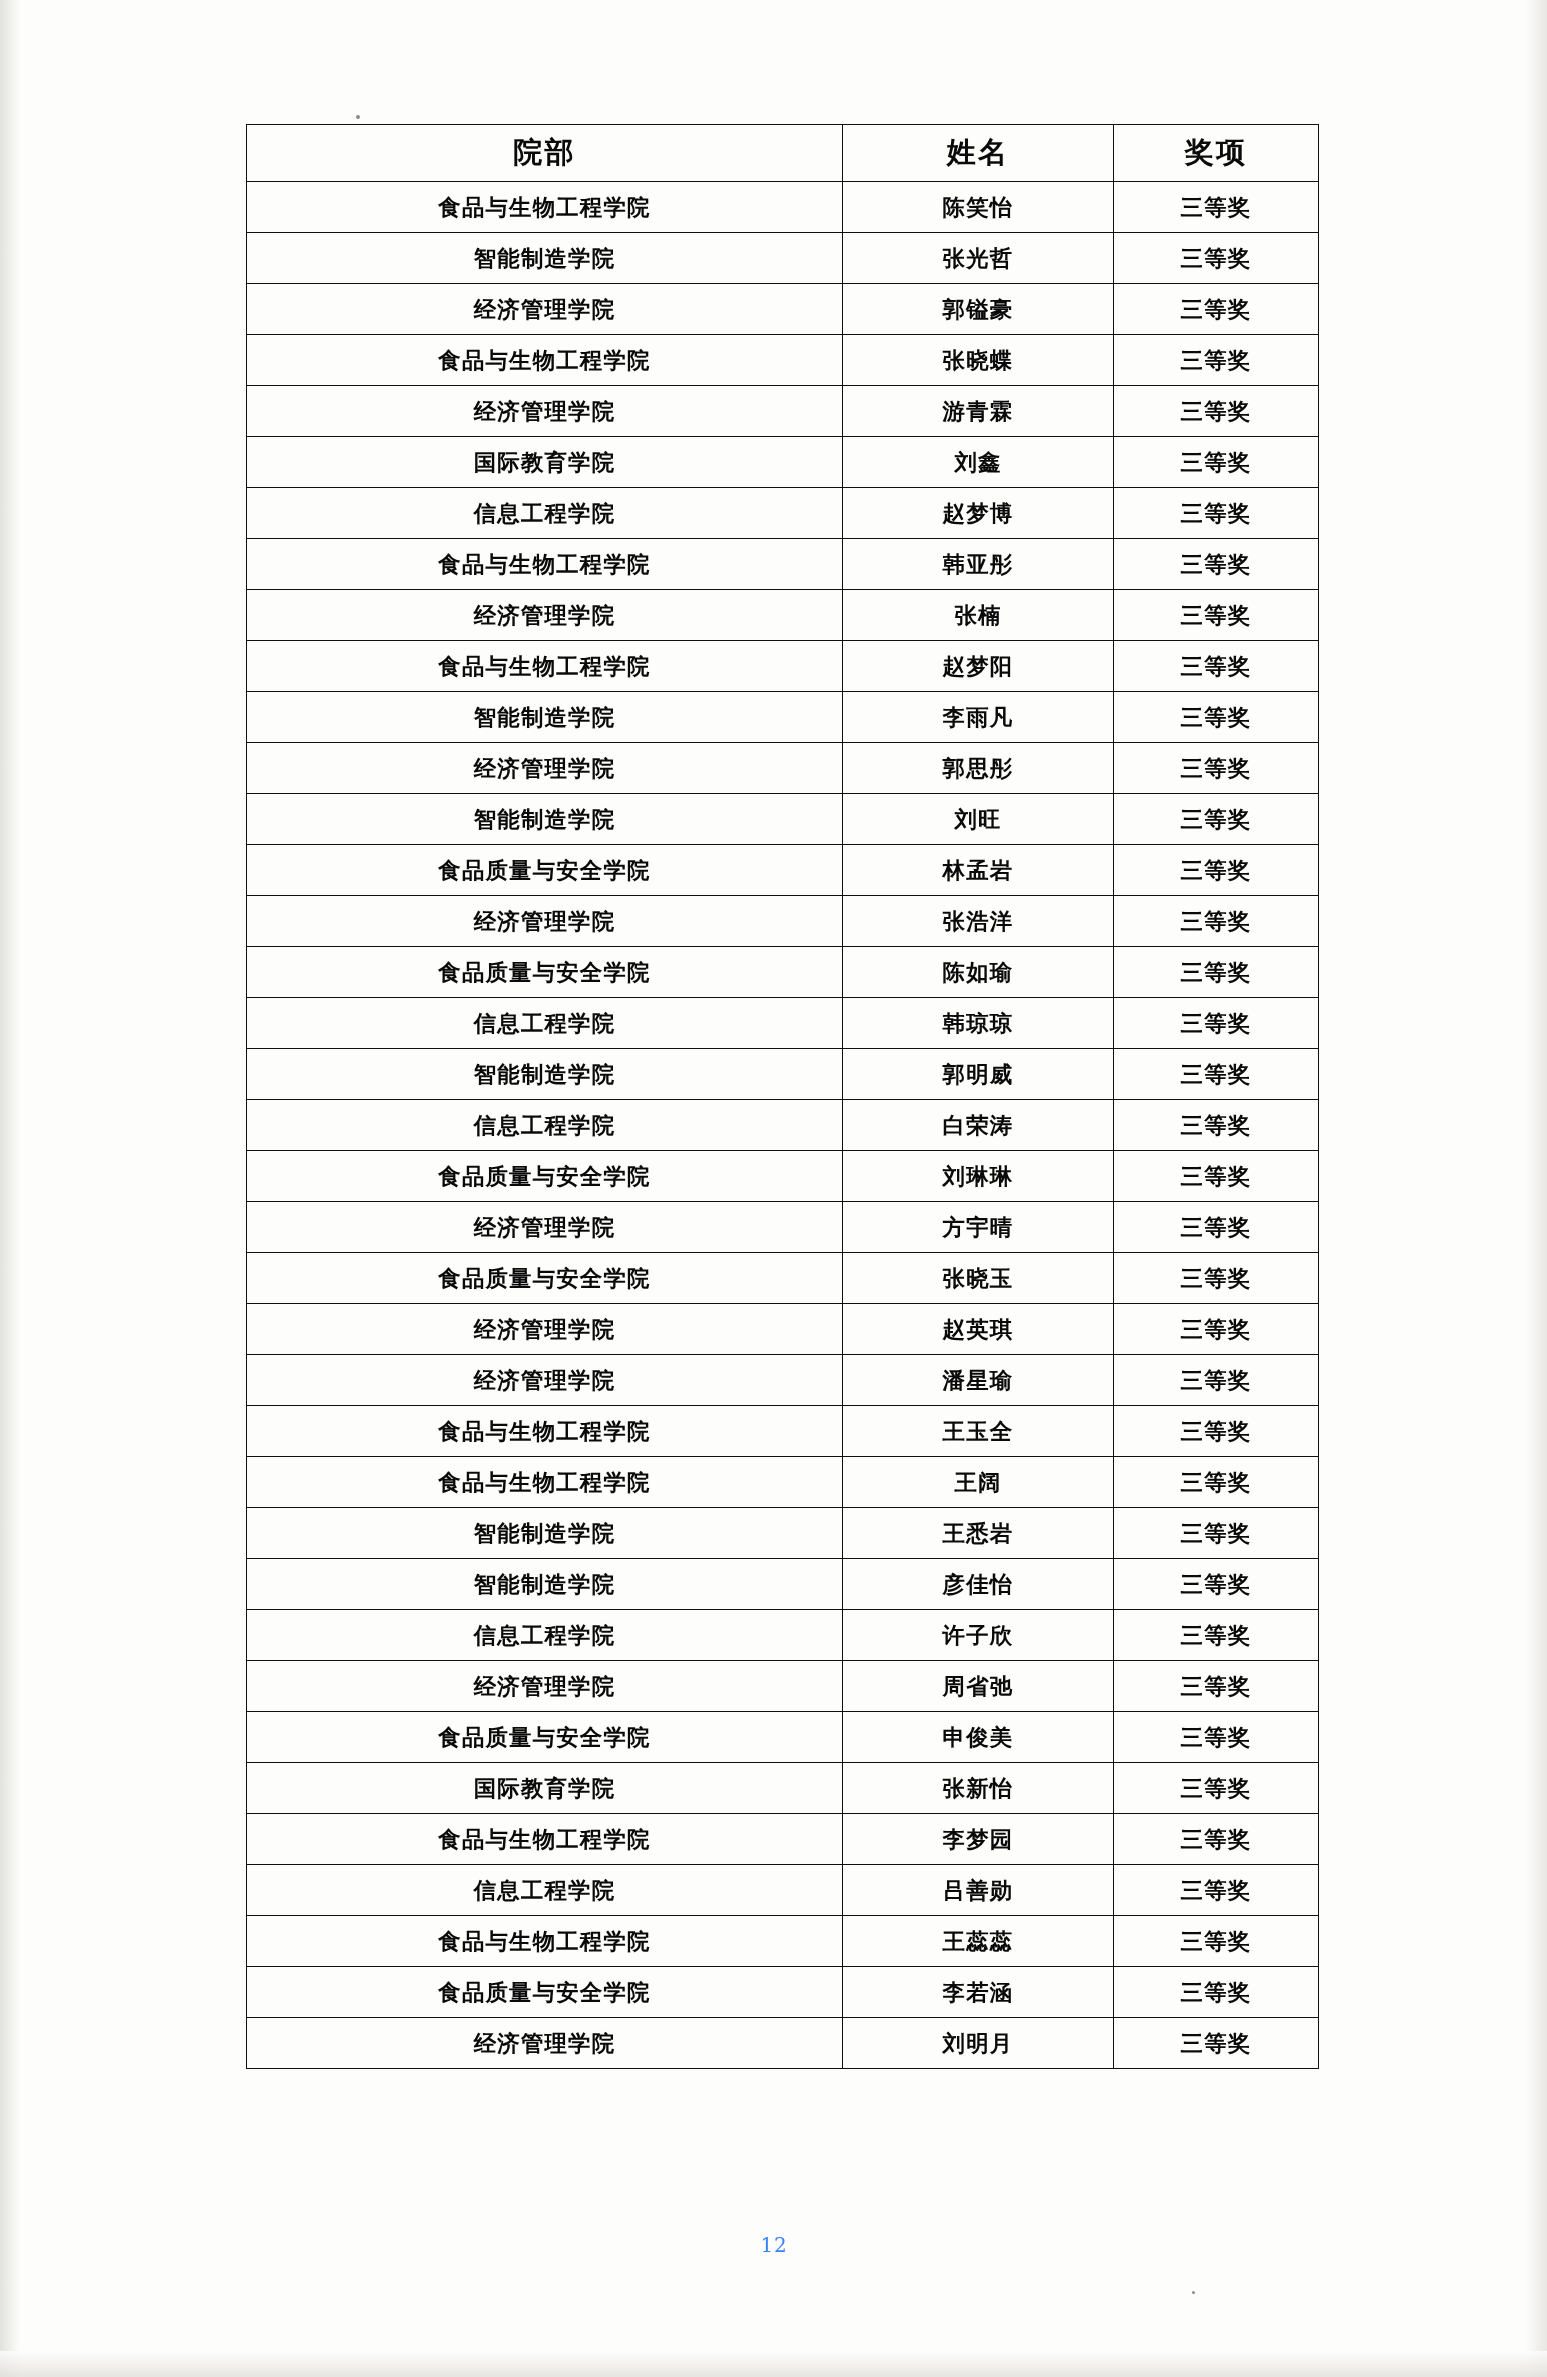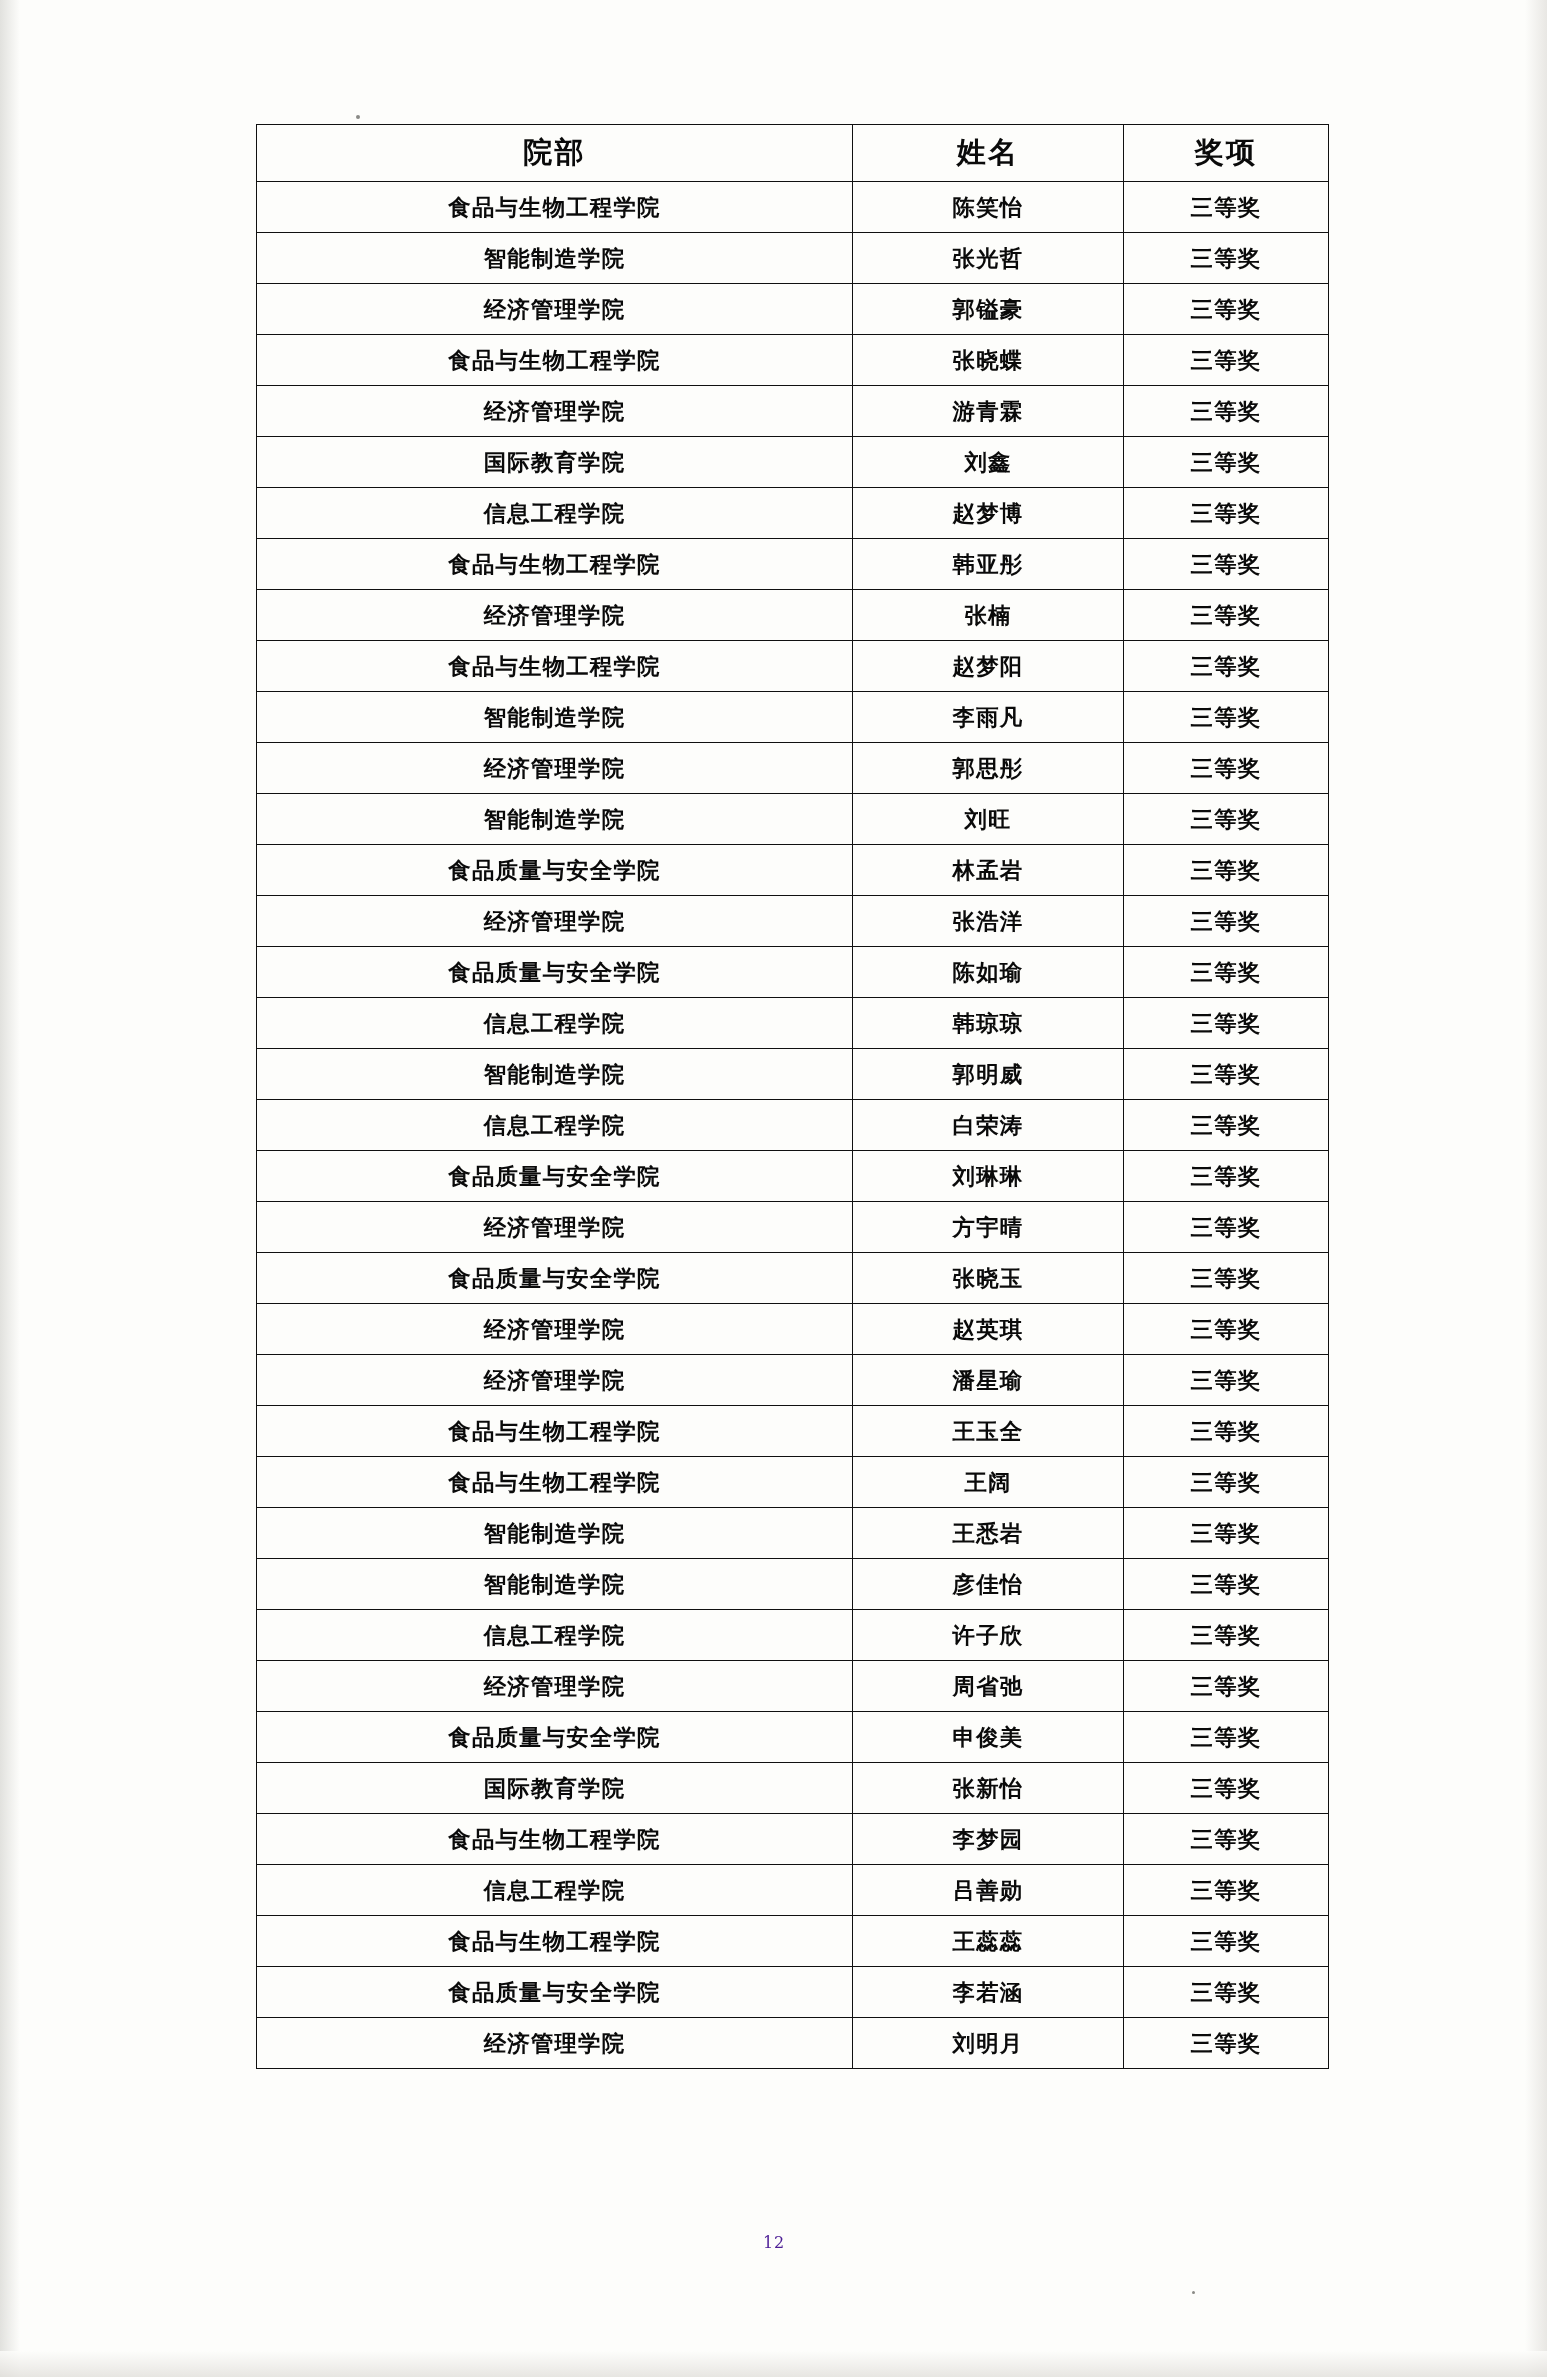--- a/index.html
+++ b/index.html
@@ -39,21 +39,21 @@
   }
   .scan-edge-bottom {
     position: absolute;
     left: 0; bottom: 0;
     width: 1548px; height: 26px;
     background: linear-gradient(to top, #e2e0dc, #fdfdfb);
     opacity: .8;
   }
   .doc {
     position: absolute;
-    left: 256px;
+    left: 246px;
     top: 124px;
     width: 1072px;
   }
   .speck {
     position: absolute;
     background: #8a8a86;
     border-radius: 50%;
   }
   table.award-table {
     border-collapse: collapse;
@@ -83,22 +83,22 @@
   col.c-name { width: 271px; }
   col.c-award { width: 205px; }
 
   .page-number {
     position: absolute;
     left: 0;
     top: 2233px;
     width: 1548px;
     text-align: center;
     font-family: "DejaVu Serif", serif;
-    font-size: 16px;
-    color: #4c1d95;
+    font-size: 20px;
+    color: #3b82f6;
     letter-spacing: 0.8px;
   }
 </style>
 </head>
 <body>
 
 <div class="page">
   <div class="scan-edge-left"></div>
   <div class="scan-edge-right"></div>
   <div class="scan-edge-bottom"></div>

